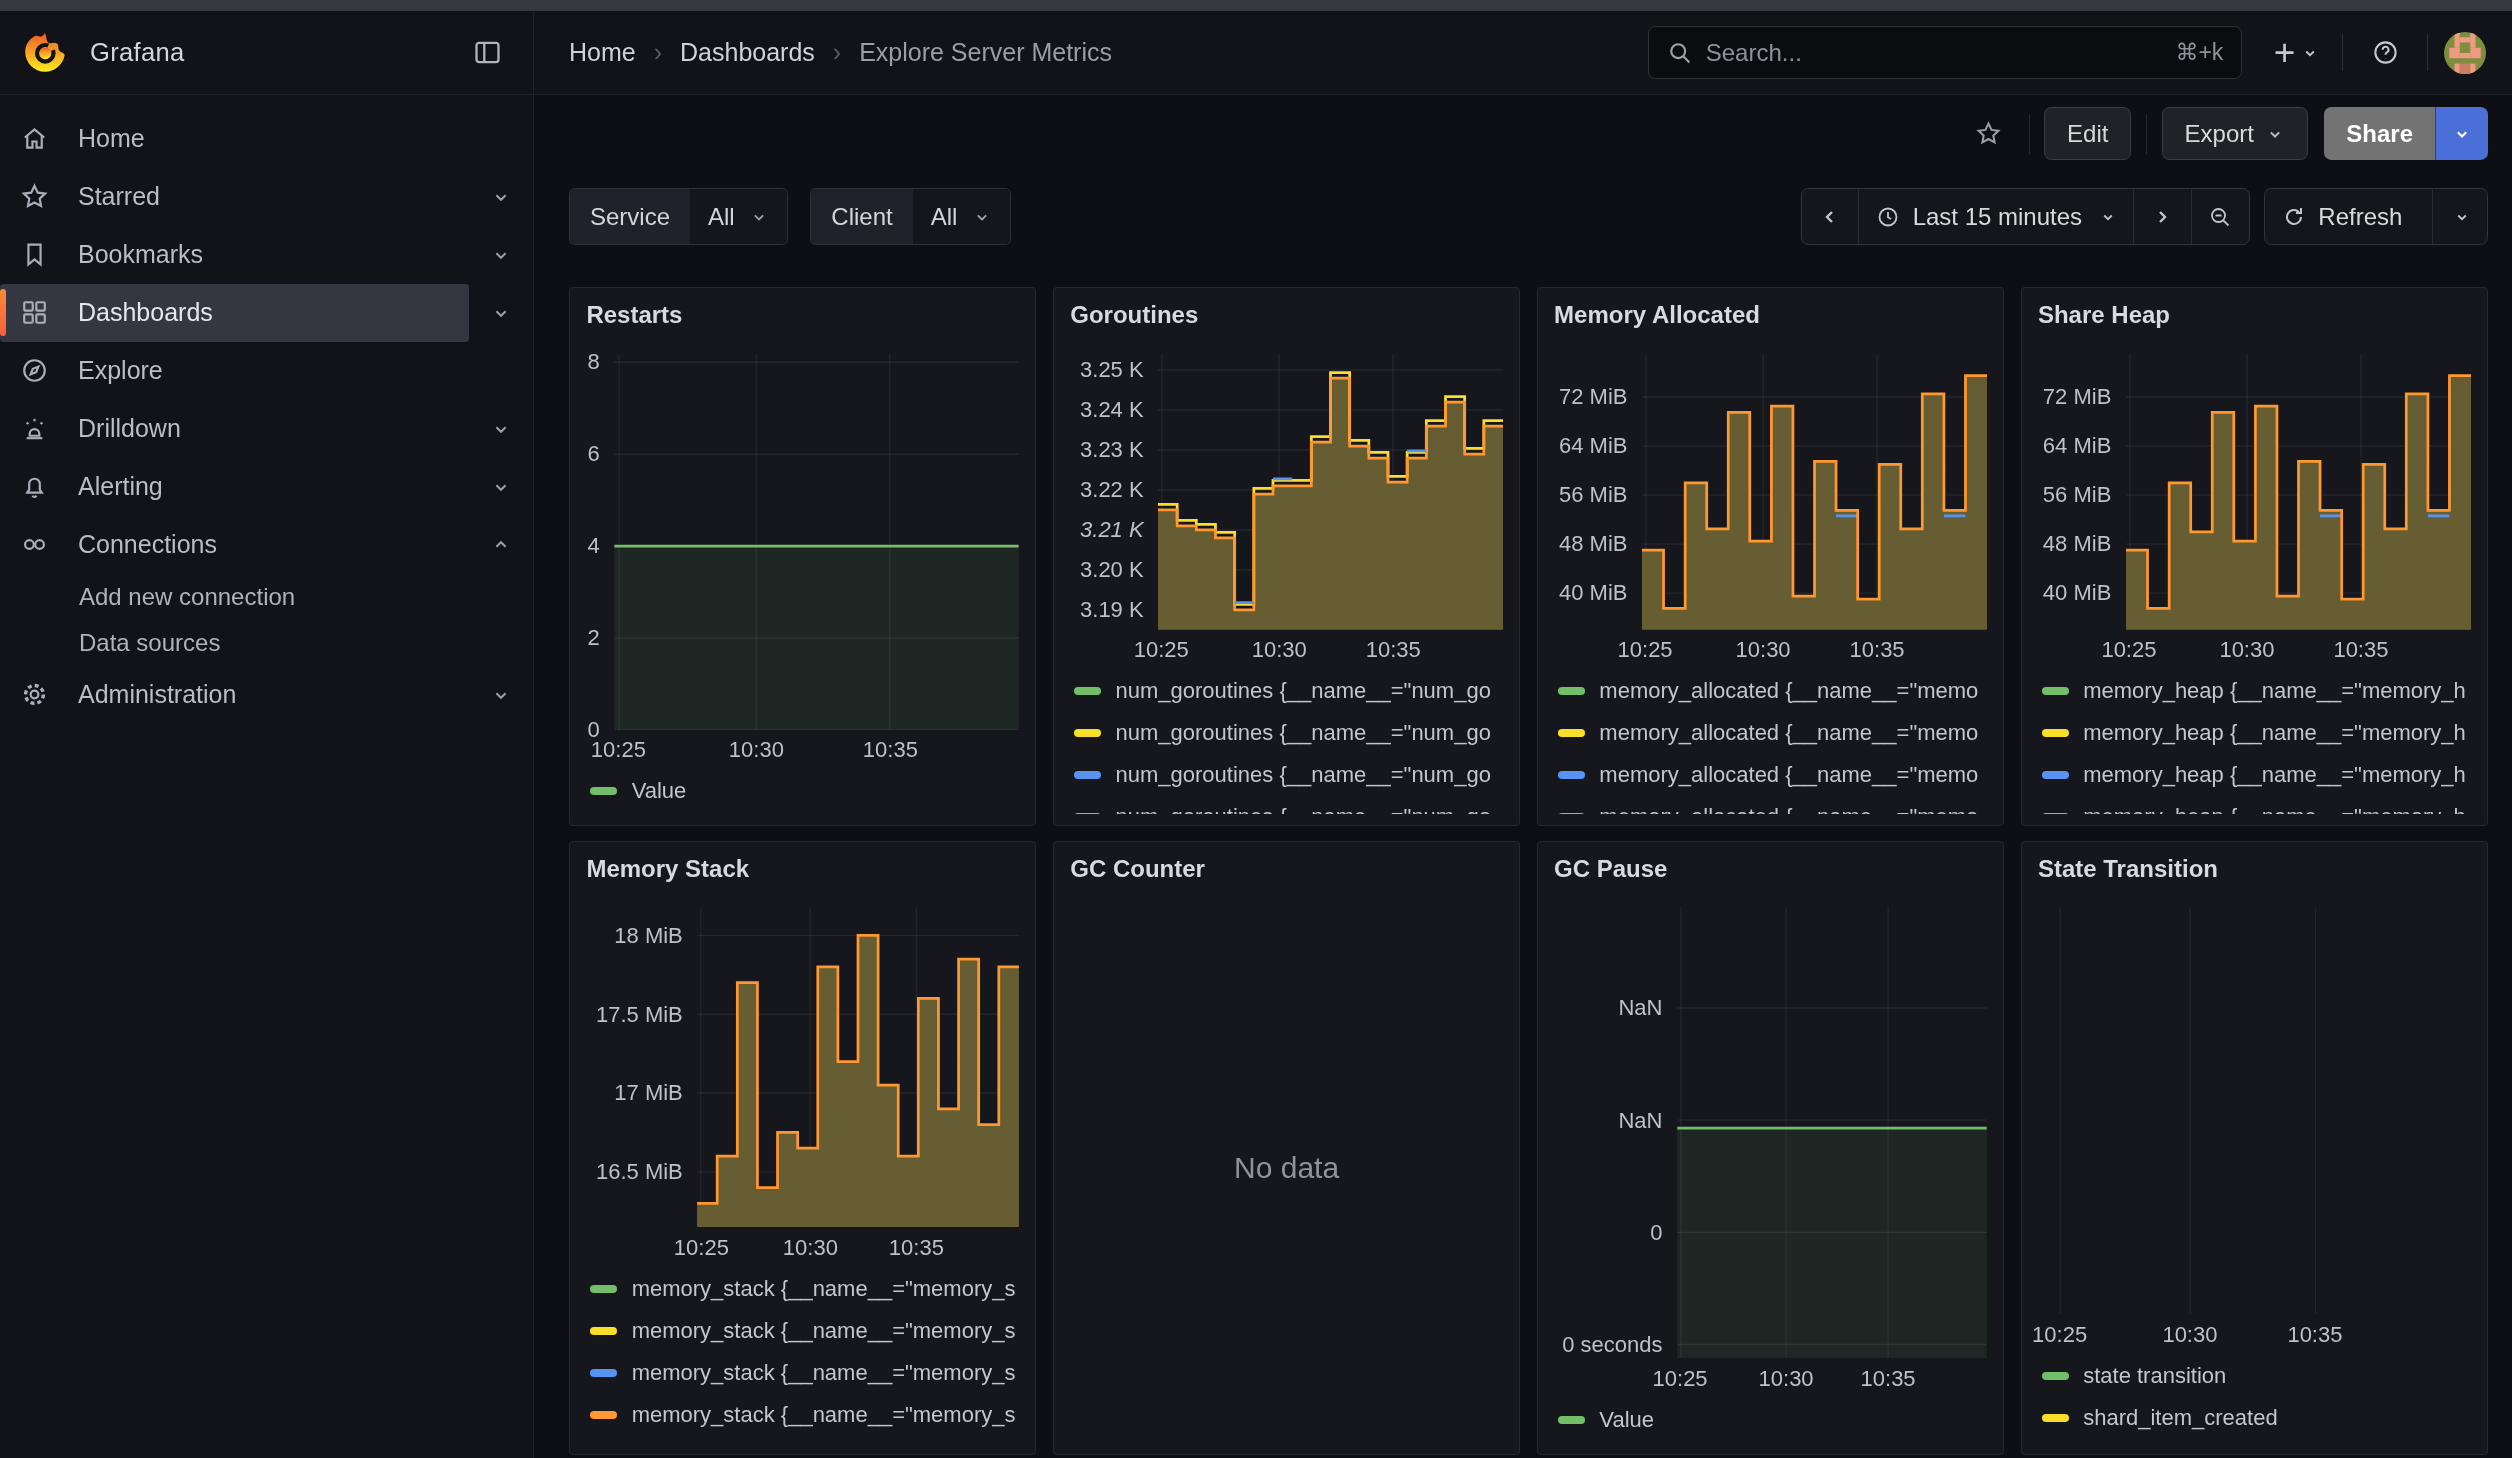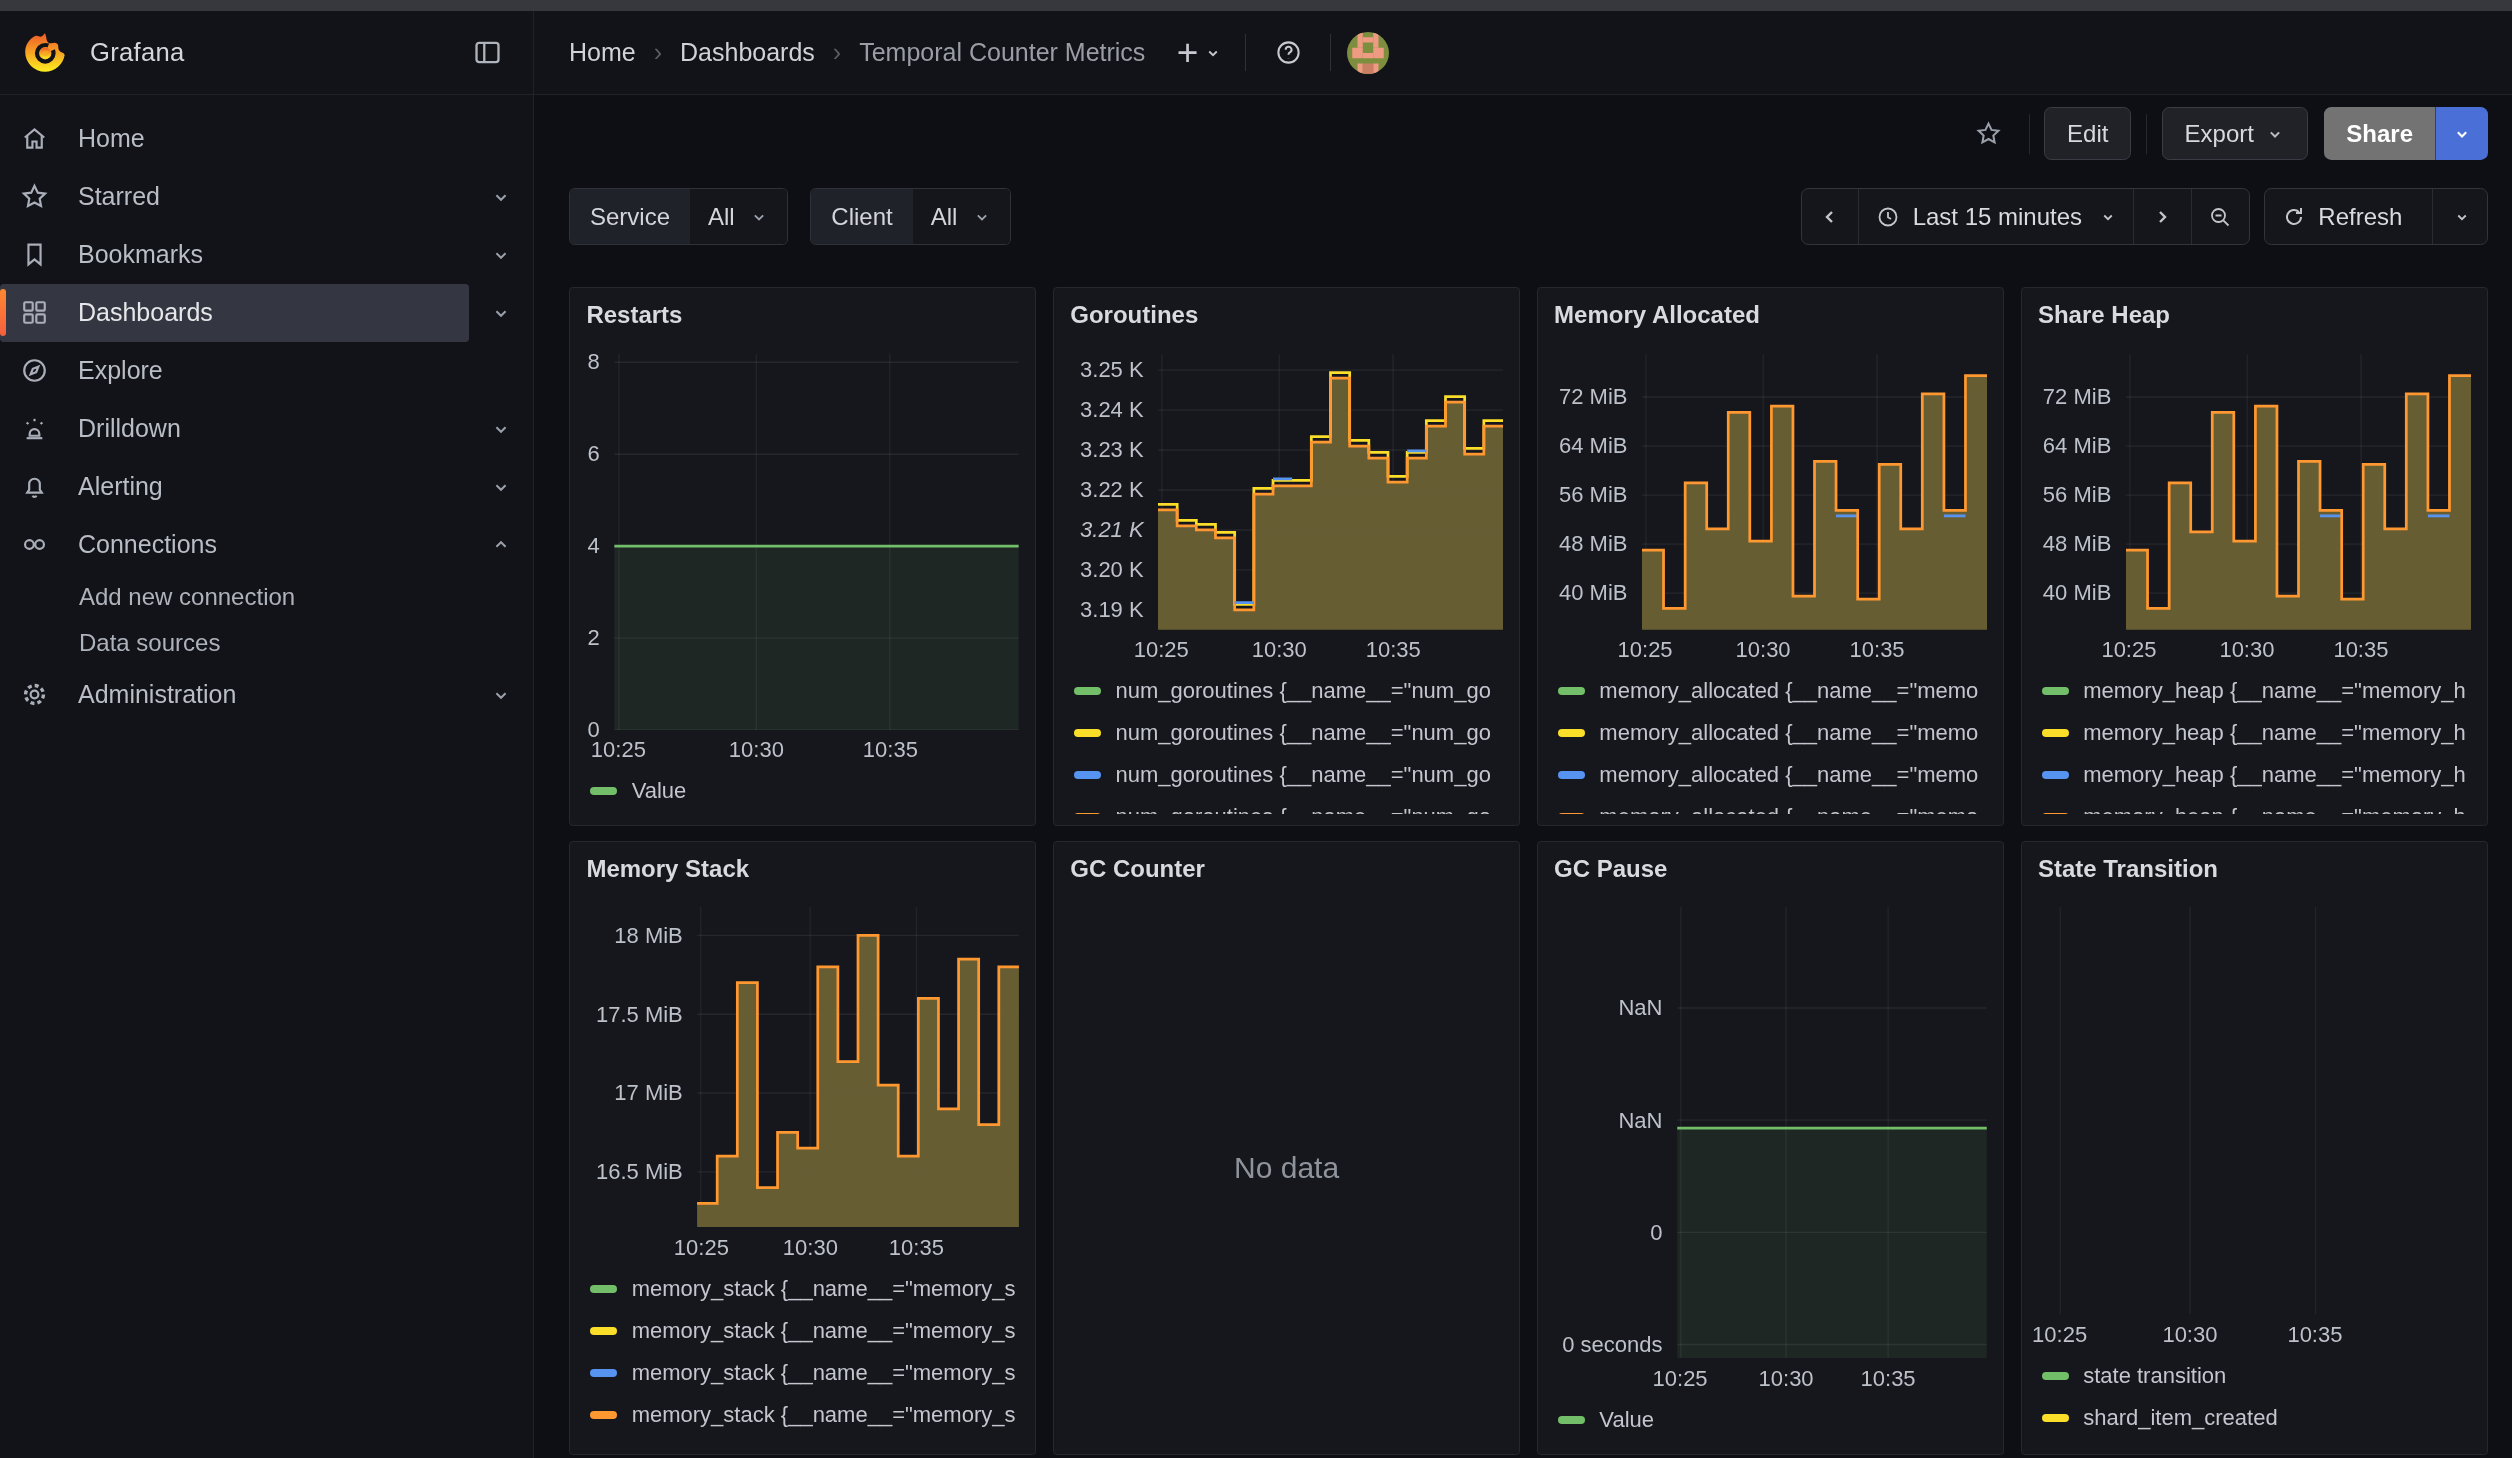--- a/index.html
+++ b/index.html
@@ -292,22 +292,30 @@
       </div>
   </nav>
 
   <div class="content">
 
     <div class="navbar">
       <span class="crumb">Home</span>
       <span class="crumb-sep">›</span>
       <span class="crumb">Dashboards</span>
       <span class="crumb-sep">›</span>
-      <span class="crumb current">Temporal Counter Metrics</span>
-
+      <span class="crumb current">Explore Server Metrics</span>
+
+      <div class="search-box">
+        <svg viewBox="0 0 24 24" fill="none" stroke="currentColor" stroke-width="2">
+          <circle cx="10.5" cy="10.5" r="6.5"></circle>
+            <line x1="15.3" y1="15.3" x2="21" y2="21"></line>
+        </svg>
+        <input class="search-input" placeholder="Search..." style="">
+        <span class="kbd-hint">⌘+k</span>
+      </div>
 
       <div class="nav-actions">
         <span class="plus-btn">
           <span class="plus">+</span>
           <svg viewBox="0 0 24 24" fill="none" stroke="currentColor" stroke-width="2.4">
               <polyline points="7 10 12 15 17 10"></polyline>
             </svg>
         </span>
         <span class="v-div"></span>
         <span class="icon-btn">

